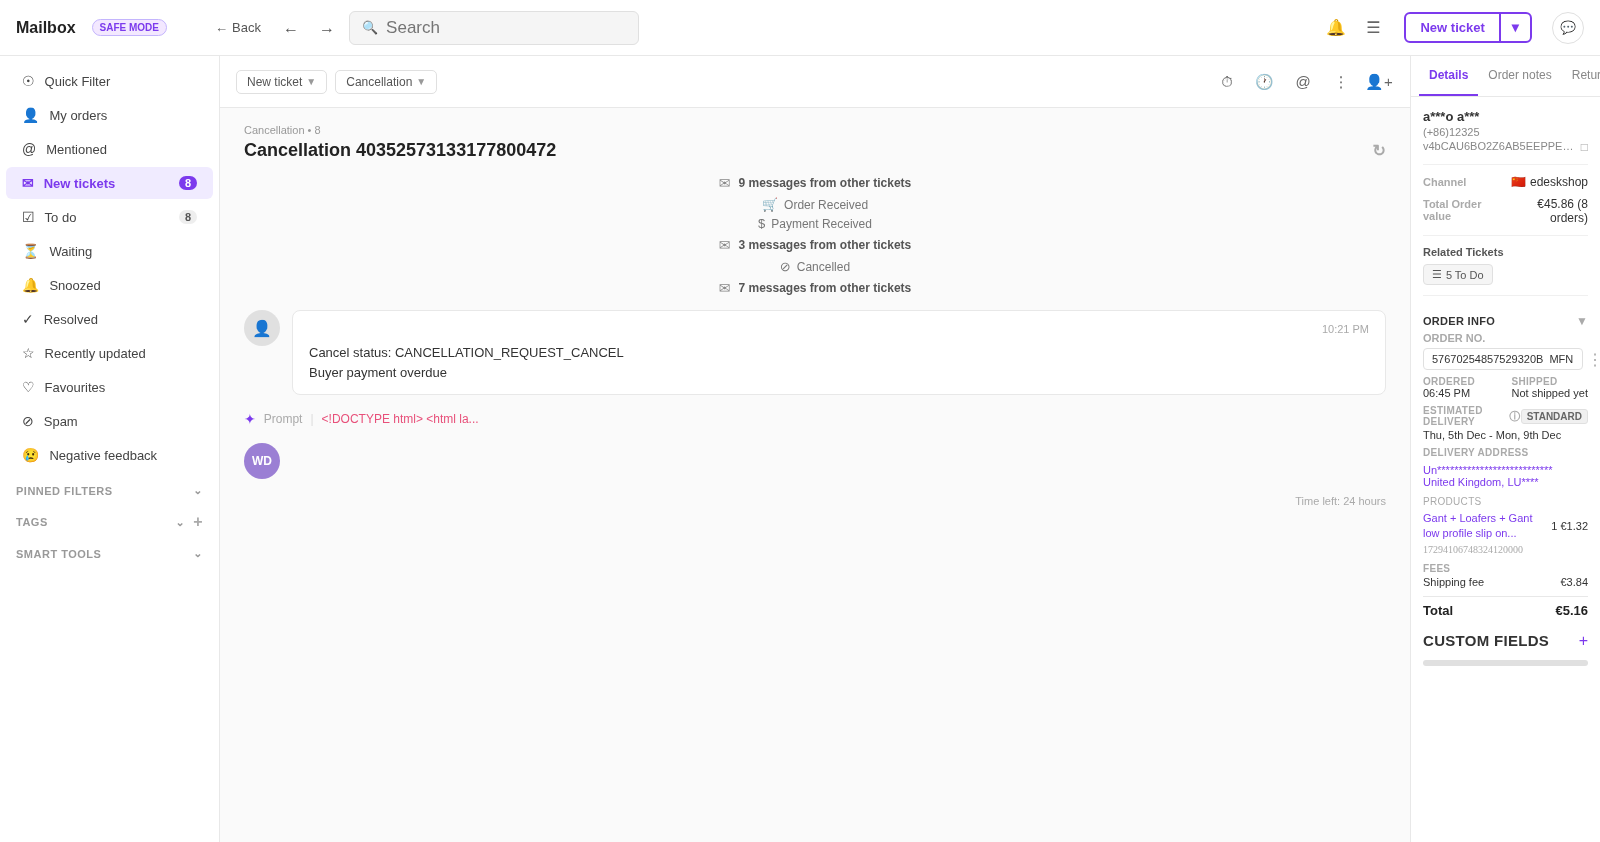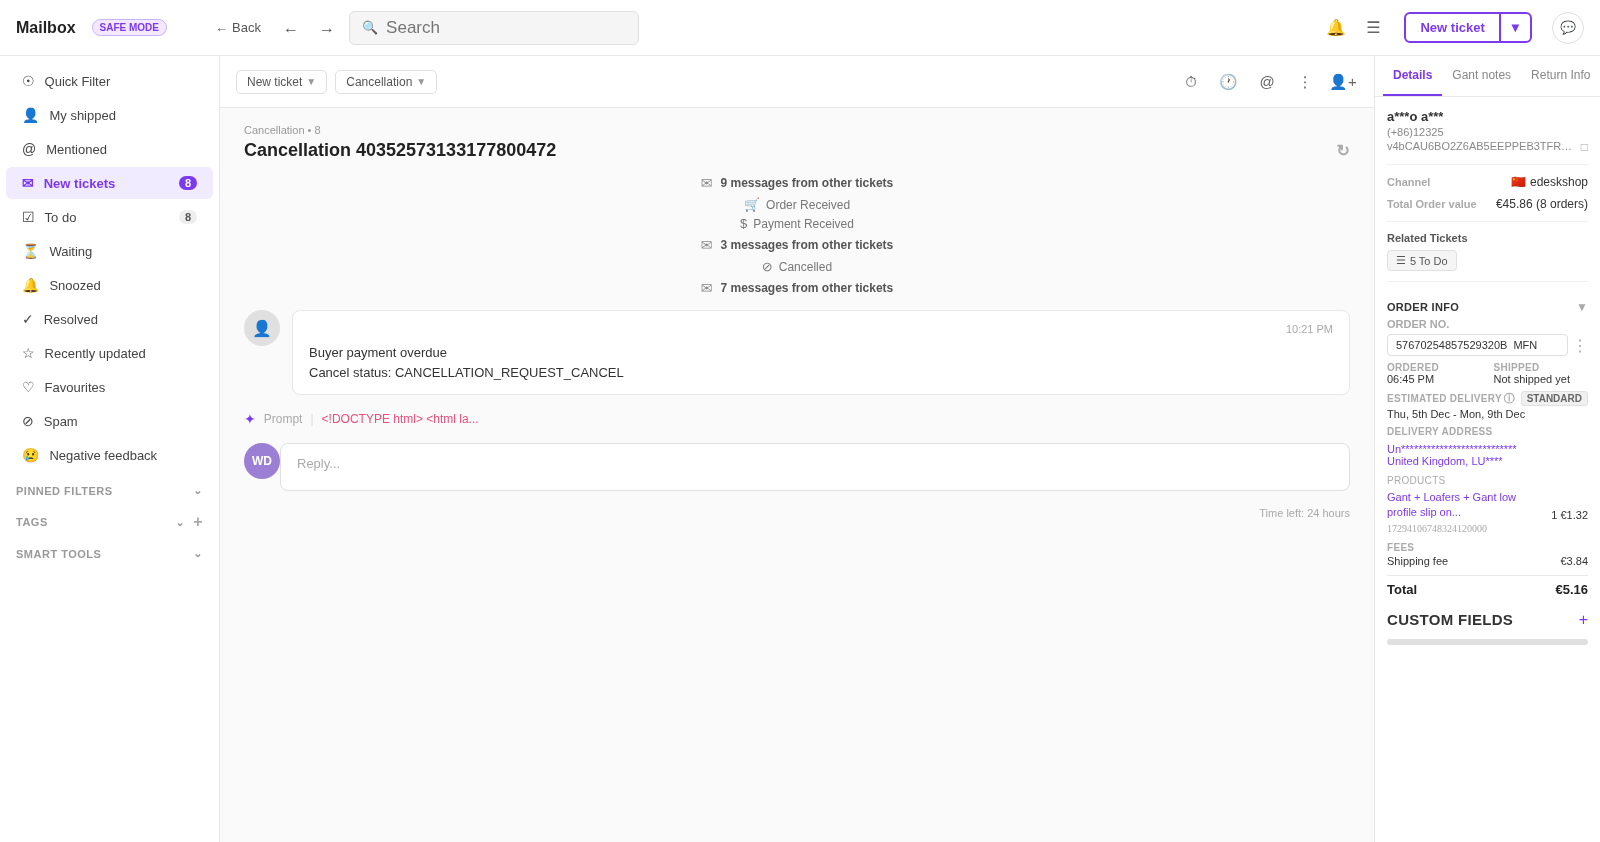--- a/index.html
+++ b/index.html
@@ -336,21 +336,21 @@
     }
     .time-left {
       text-align: right;
       font-size: 11px;
       color: #aaa;
       padding: 4px 24px 8px;
     }
 
     
     .right-panel {
-      width: 226px;
+      width: 190px;
       background: #fff;
       border-left: 1px solid #e8e8e8;
       display: flex;
       flex-direction: column;
       overflow-y: auto;
       flex-shrink: 0;
     }
     .right-tabs {
       display: flex;
       border-bottom: 1px solid #e8e8e8;
@@ -515,21 +515,21 @@
     .products-label {
       font-size: 10px;
       font-weight: 400;
       color: #aaa;
       letter-spacing: 0.3px;
       margin: 8px 0 4px;
     }
     .product-row {
       display: flex;
       justify-content: space-between;
-      align-items: flex-end;
+      align-items: center;
       margin-bottom: 2px;
     }
     .product-name {
       font-size: 11px;
       color: #7c3aed;
       flex: 1;
       cursor: pointer;
       line-height: 1.4;
     }
     .product-price { font-size: 11px; color: #333; white-space: nowrap; padding-left: 4px; }
@@ -612,21 +612,21 @@
 <div class="main-layout">
 
   <div class="sidebar">
     <div style="height:8px;"></div>
     <div class="sidebar-item">
       <span class="item-icon">☉</span>
       <span class="item-label">Quick Filter</span>
     </div>
     <div class="sidebar-item">
       <span class="item-icon">👤</span>
-      <span class="item-label">My shipped</span>
+      <span class="item-label">My orders</span>
     </div>
     <div class="sidebar-item">
       <span class="item-icon">@</span>
       <span class="item-label">Mentioned</span>
     </div>
     <div class="sidebar-item active">
       <span class="item-icon">✉</span>
       <span class="item-label">New tickets</span>
       <span class="item-badge">8</span>
     </div>
@@ -737,47 +737,44 @@
 
       <div class="collapsed-group">
         <span class="msg-icon">✉</span>
         <span class="msg-count">7 messages from other tickets</span>
       </div>
 
       <div class="chat-message">
         <div class="avatar">👤</div>
         <div class="message-bubble">
           <div class="message-time">10:21 PM</div>
+          <div class="message-text">Cancel status: CANCELLATION_REQUEST_CANCEL</div>
           <div class="message-text">Buyer payment overdue</div>
-          <div class="message-text">Cancel status: CANCELLATION_REQUEST_CANCEL</div>
         </div>
       </div>
 
       <div class="prompt-bar">
         <span class="prompt-icon">✦</span>
         <span>Prompt</span>
         <span class="prompt-separator">|</span>
         <span class="prompt-code">&lt;!DOCTYPE html&gt; &lt;html la...</span>
       </div>
 
       <div class="reply-section">
         <div class="reply-avatar">WD</div>
-        <div class="reply-input" contenteditable="true" style="">
-          <span style="color:#aaa;">Reply...</span>
-        </div>
       </div>
 
       <div class="time-left">Time left: 24 hours</div>
     </div>
   </div>
 
   <div class="right-panel">
     <div class="right-tabs">
       <div class="right-tab active">Details</div>
-      <div class="right-tab">Gant notes</div>
+      <div class="right-tab">Order notes</div>
       <div class="right-tab">Return Info</div>
     </div>
 
     <div class="right-panel-content">
       
       <div class="customer-name">a***o a***</div>
       <div class="customer-id">(+86)12325</div>
       <div style="display:flex;align-items:center;gap:4px;">
         <div class="customer-id" style="flex:1;overflow:hidden;text-overflow:ellipsis;white-space:nowrap;">v4bCAU6BO2Z6AB5EEPPEB3TFRYX2E@...</div>
         <span class="copy-icon">□</span>

